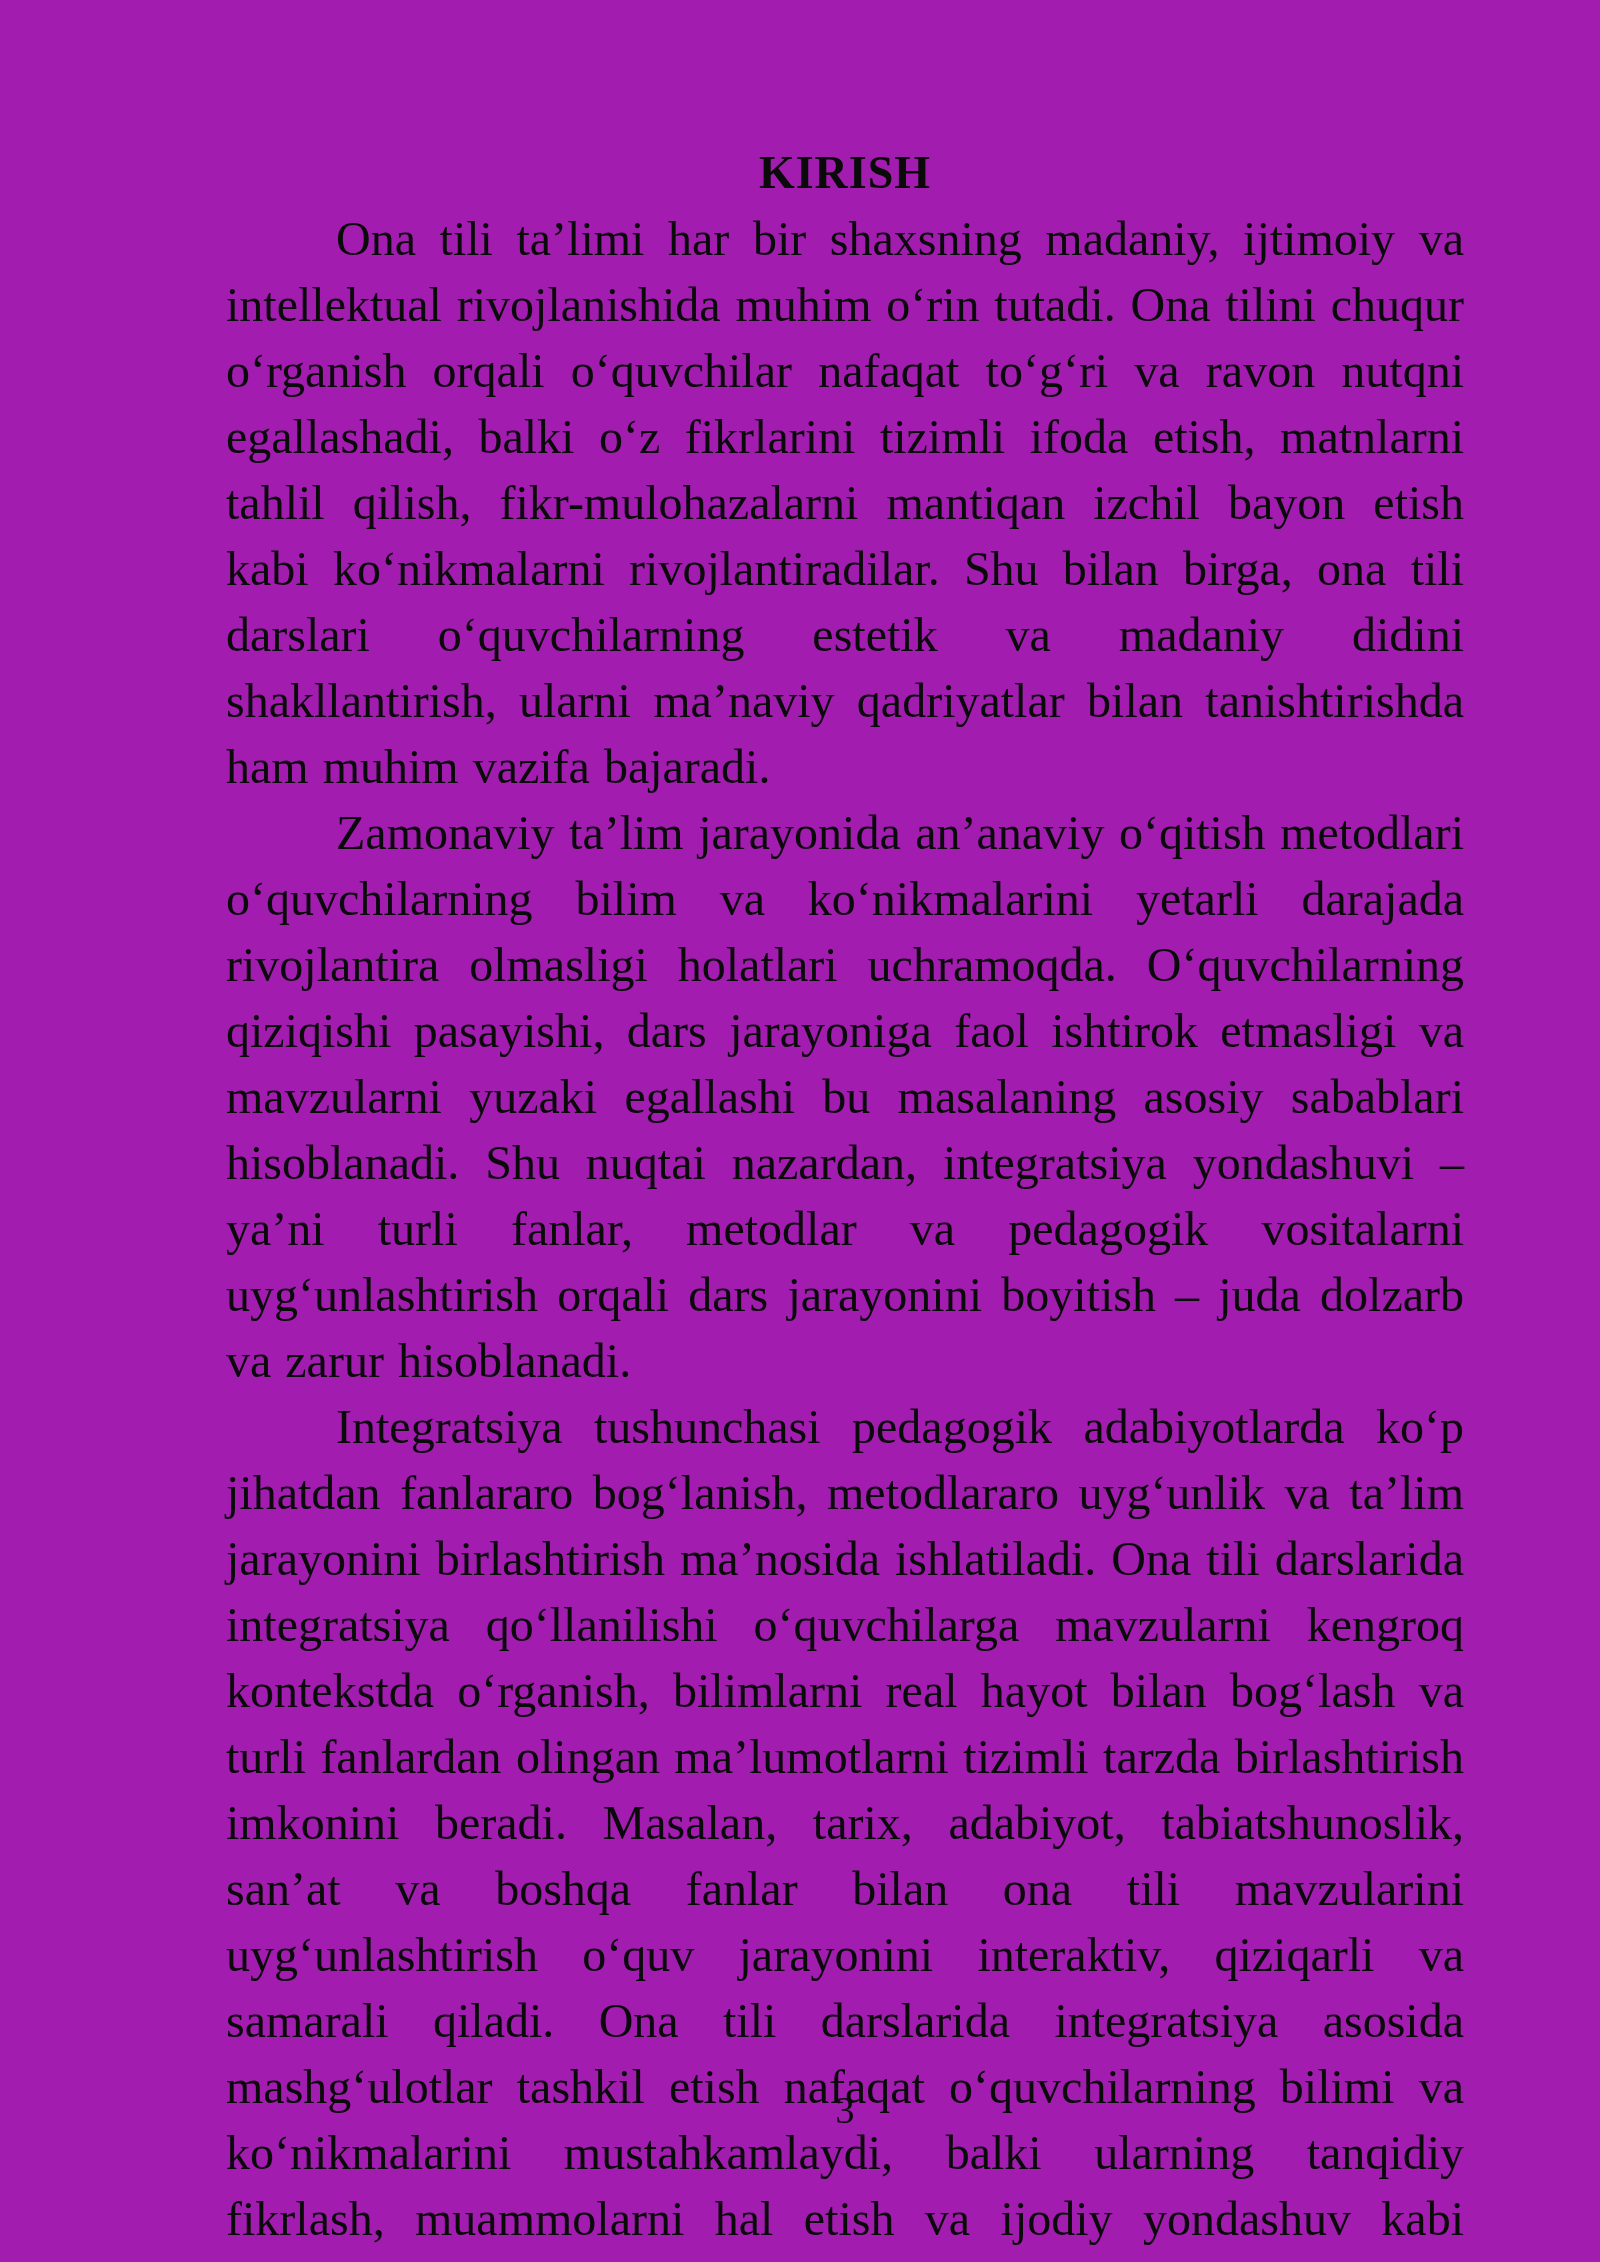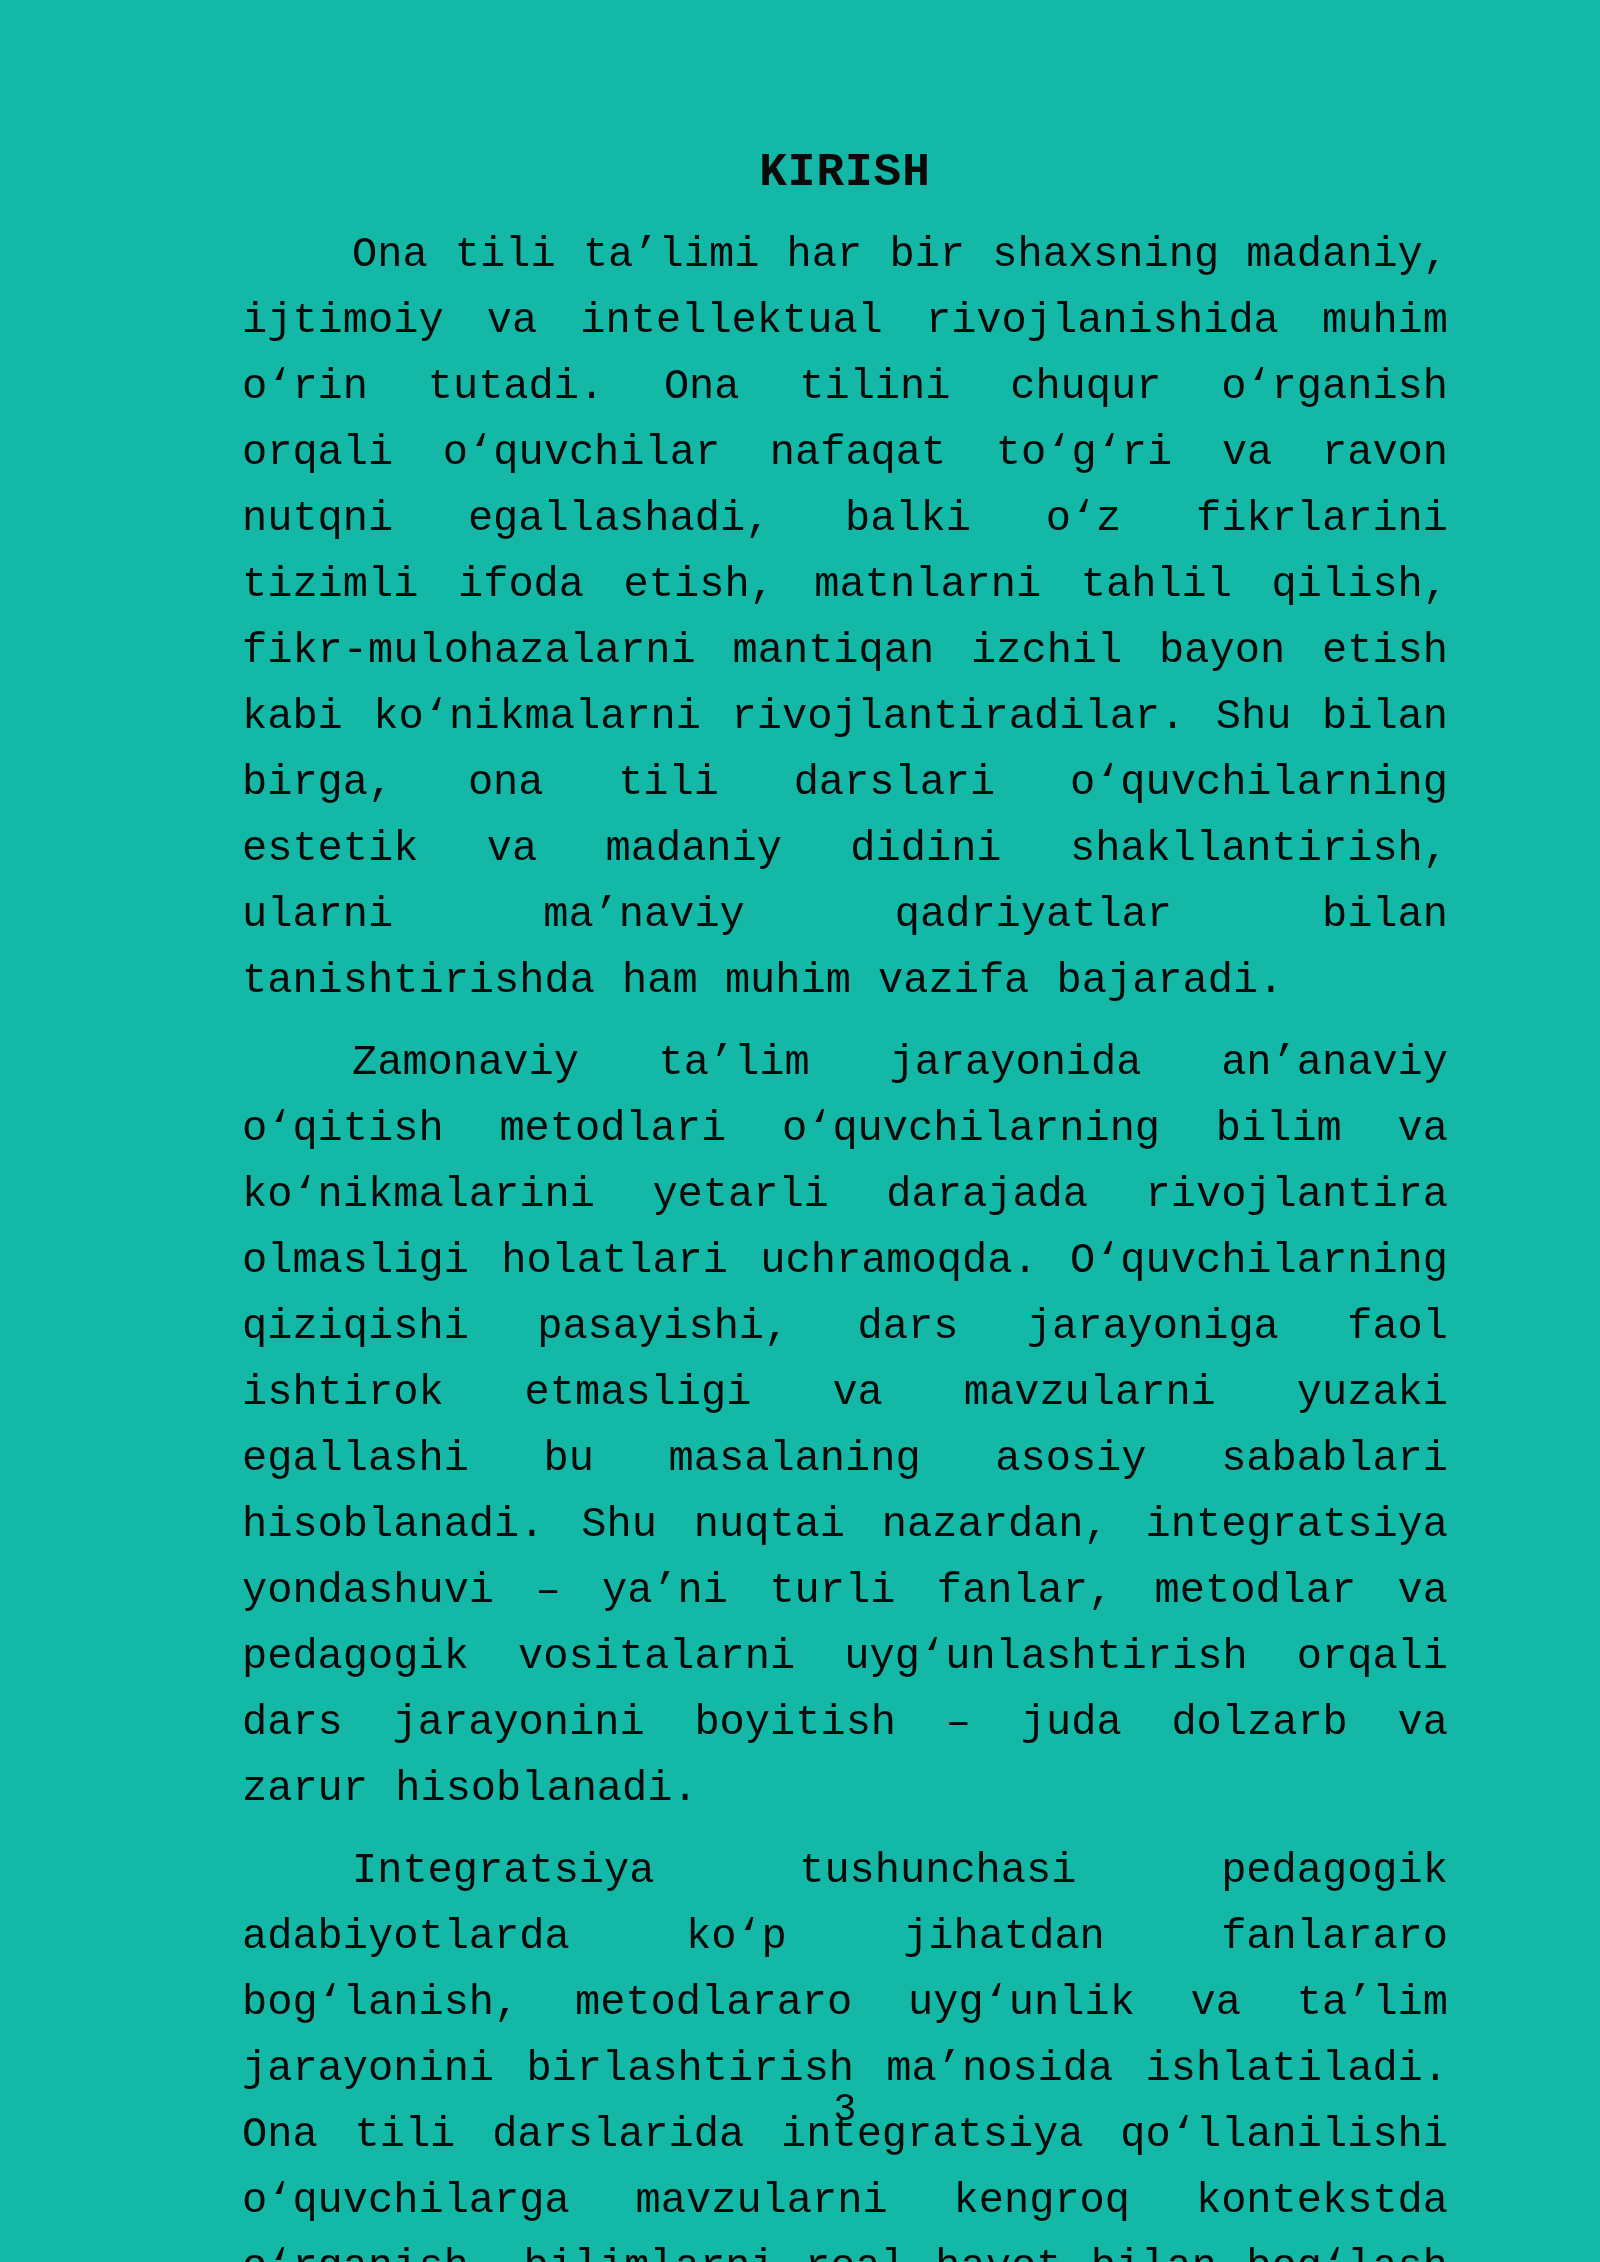--- a/index.html
+++ b/index.html
@@ -4,42 +4,42 @@
 <style>
   html, body {
     margin: 0;
     padding: 0;
     background: #ffffff;
   }
   .page {
     position: relative;
     width: 1600px;
     height: 2262px;
-    background: #14b8a6;
+    background: #a21caf;
     overflow: hidden;
-    font-family: Liberation Mono, monospace;
+    font-family: Liberation Serif, serif;
     color: #0a0a0a;
   }
   .content {
     position: absolute;
     left: 226px;
     top: 140px;
     width: 1238px;
   }
   .doc-title {
     font-size: 46px;
     font-weight: bold;
     text-align: center;
     line-height: 66px;
     margin: 0;
     letter-spacing: 1px;
   }
   .content p {
-    margin: 16px;
-    font-size: 42px;
+    margin: 0;
+    font-size: 48px;
     line-height: 66px;
     text-align: justify;
     text-indent: 110px;
     word-spacing: 2px;
   }
   .content p.force-justify {
     text-align-last: justify;
   }
   .page-number {
     position: absolute;

